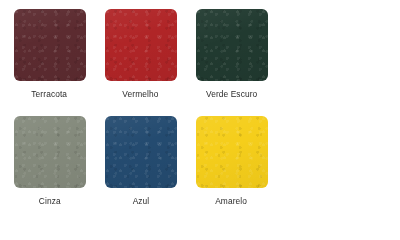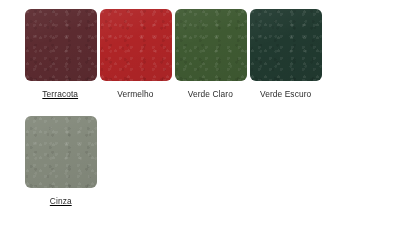--- a/index.html
+++ b/index.html
@@ -26,26 +26,26 @@
     width: 400px;
     display: flex;
     flex-direction: row;
     align-items: flex-start;
   }
   #row-top  { top: 9px; }
   #row-bottom { top: 116px; }
 
   .swatch-cell {
     width: 75px;
-    margin-left: 0;
+    margin-left: 16px;
     display: flex;
     flex-direction: column;
     align-items: center;
   }
-  .swatch-cell.first { margin-left: 23px; text-decoration: underline; }
+  .swatch-cell.first { margin-left: 12px; }
 
   .swatch-chip {
     width: 72px;
     height: 72px;
     border-radius: 6px;
     position: relative;
     overflow: hidden;
     background-color: #cccccc;
   }
   
@@ -96,28 +96,32 @@
   <div class="swatch-row" id="row-top">
       <div class="swatch-cell first">
         <div class="swatch-chip" style="background-color: rgb(92, 43, 48);"></div>
         <div class="swatch-label">Terracota</div>
       </div>
       <div class="swatch-cell">
         <div class="swatch-chip" style="background-color: rgb(176, 37, 39);"></div>
         <div class="swatch-label">Vermelho</div>
       </div>
       <div class="swatch-cell">
-        <div class="swatch-chip" style="background-color: rgb(63, 90, 50);"></div>
-        <div class="swatch-label">Verde Claro</div>
-      </div>
-      <div class="swatch-cell">
         <div class="swatch-chip" style="background-color: rgb(33, 58, 48);"></div>
         <div class="swatch-label">Verde Escuro</div>
       </div>
     </div>
   <div class="swatch-row" id="row-bottom">
       <div class="swatch-cell first">
         <div class="swatch-chip" style="background-color: rgb(132, 138, 124);"></div>
         <div class="swatch-label">Cinza</div>
       </div>
+      <div class="swatch-cell">
+        <div class="swatch-chip" style="background-color: rgb(36, 75, 112);"></div>
+        <div class="swatch-label">Azul</div>
+      </div>
+      <div class="swatch-cell">
+        <div class="swatch-chip" style="background-color: rgb(245, 206, 27);"></div>
+        <div class="swatch-label">Amarelo</div>
+      </div>
     </div>
 
 </div>
 
 </body></html>

